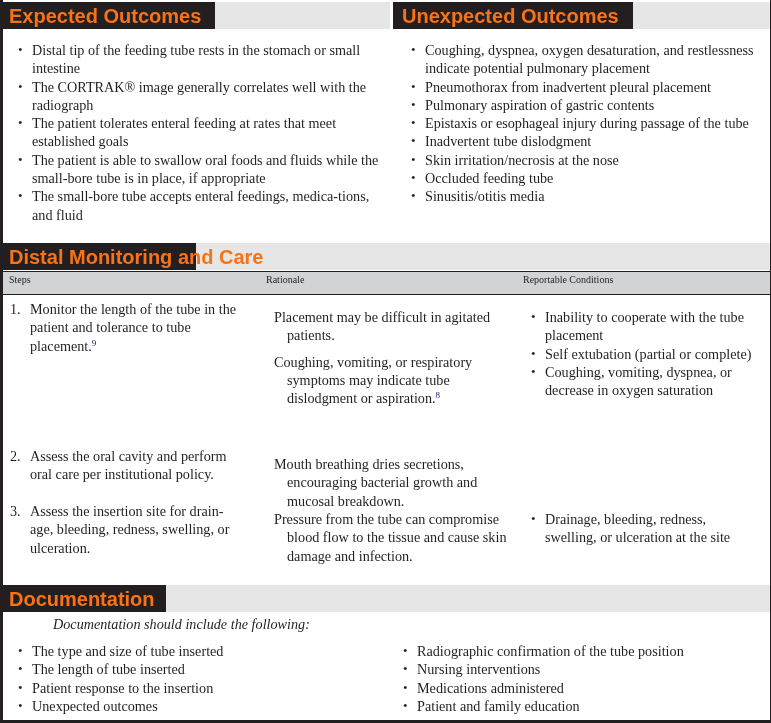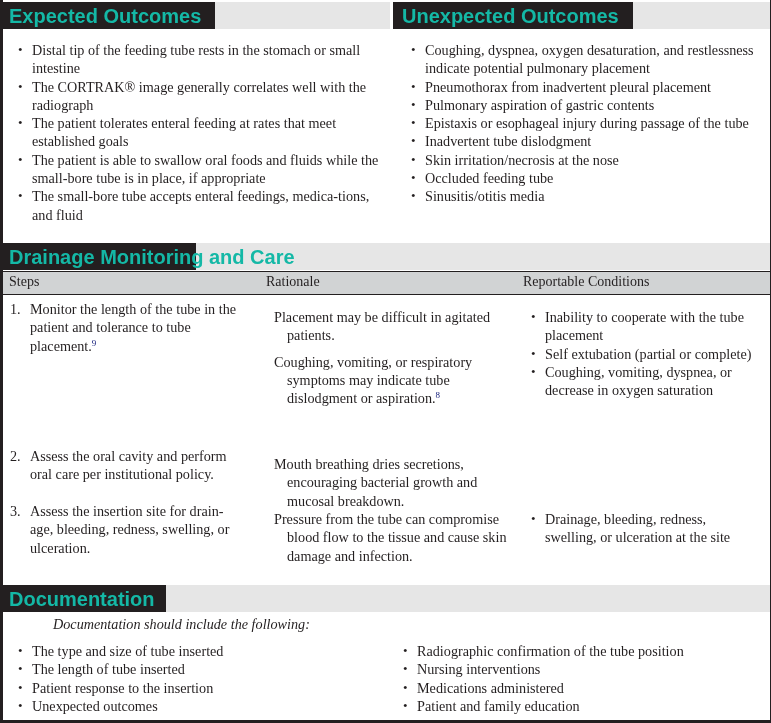--- a/index.html
+++ b/index.html
@@ -1,29 +1,29 @@
 <!DOCTYPE html>
 <html><head>
   <meta charset="utf-8">
   <style>
     html, body { margin: 0; padding: 0; background: #ffffff; }
     body { width: 771px; height: 723px; position: relative; overflow: hidden;
            font-family: "Liberation Serif", serif; color: #231f20; }
     .frame { position: absolute; left: 0; top: 0; width: 771px; height: 723px; box-sizing: border-box;
              border-left: 3px solid #231f20; border-bottom: 3px solid #231f20; border-right: 1px solid #231f20; }
     .hdr-bar { position: absolute; height: 27px; background: #e6e6e6; }
-    .hdr-title { position: absolute; height: 27px; background: #231f20; color: #14b8a6;
+    .hdr-title { position: absolute; height: 27px; background: #231f20; color: #f97316;
                  font-family: "Liberation Sans", sans-serif; font-weight: bold; font-size: 20px;
                  line-height: 28px; padding: 0 9px; box-sizing: border-box; white-space: nowrap; }
     ul.blist { list-style: none; margin: 8px; padding: 0; position: absolute; font-size: 14.2px; line-height: 18.3px; }
     ul.blist li { position: relative; padding-left: 16px; }
     ul.blist li::before { content: "\2022"; position: absolute; left: 2px; top: 0; font-size: 13px; }
     .colhdr { position: absolute; left: 3px; top: 271px; width: 767px; height: 24px; background: #d1d3d4;
               border-top: 1.5px solid #231f20; border-bottom: 1.5px solid #231f20; box-sizing: border-box; }
-    .colhdr span { position: absolute; top: 2px; font-size: 14px; }
+    .colhdr span { position: absolute; top: 2px; font-size: 10px; }
     .step { position: absolute; font-size: 14.2px; line-height: 18.3px; }
     .step .num { position: absolute; left: 0; top: 0; }
     .step .txt { padding-left: 20px; display: block; }
     .rat { position: absolute; font-size: 14.2px; line-height: 18.3px; }
     .rat p { margin: 8px; padding-left: 13px; text-indent: -13px; }
     sup { font-size: 9px; line-height: 0; vertical-align: 5px; color: #1a237e; }
     .doc-intro { position: absolute; left: 10px; top: 616px; font-style: italic; font-size: 14.2px; margin-left: 43px; }
   </style>
 </head>
 <body>
@@ -47,21 +47,21 @@
   <li>Pneumothorax from inadvertent pleural placement</li>
   <li>Pulmonary aspiration of gastric contents</li>
   <li>Epistaxis or esophageal injury during passage of the tube</li>
   <li>Inadvertent tube dislodgment</li>
   <li>Skin irritation/necrosis at the nose</li>
   <li>Occluded feeding tube</li>
   <li>Sinusitis/otitis media</li>
 </ul>
 
 <div class="hdr-bar" style="left:3px;top:243px;width:767px;"></div>
-<div class="hdr-title" style="left:0;top:243px;width:196px;">Drainage Monitoring and Care</div>
+<div class="hdr-title" style="left:0;top:243px;width:196px;">Distal Monitoring and Care</div>
 
 <div class="colhdr">
   <span style="left:6px;">Steps</span>
   <span style="left:263px;">Rationale</span>
   <span style="left:520px;text-align:center;">Reportable Conditions</span>
 </div>
 
 <div class="step" style="left:10px;top:300px;width:230px;">
   <span class="num">1.</span>
   <span class="txt"><span>Monitor the length of the tube in the patient and tolerance to tube placement.</span><sup>9</sup></span>

